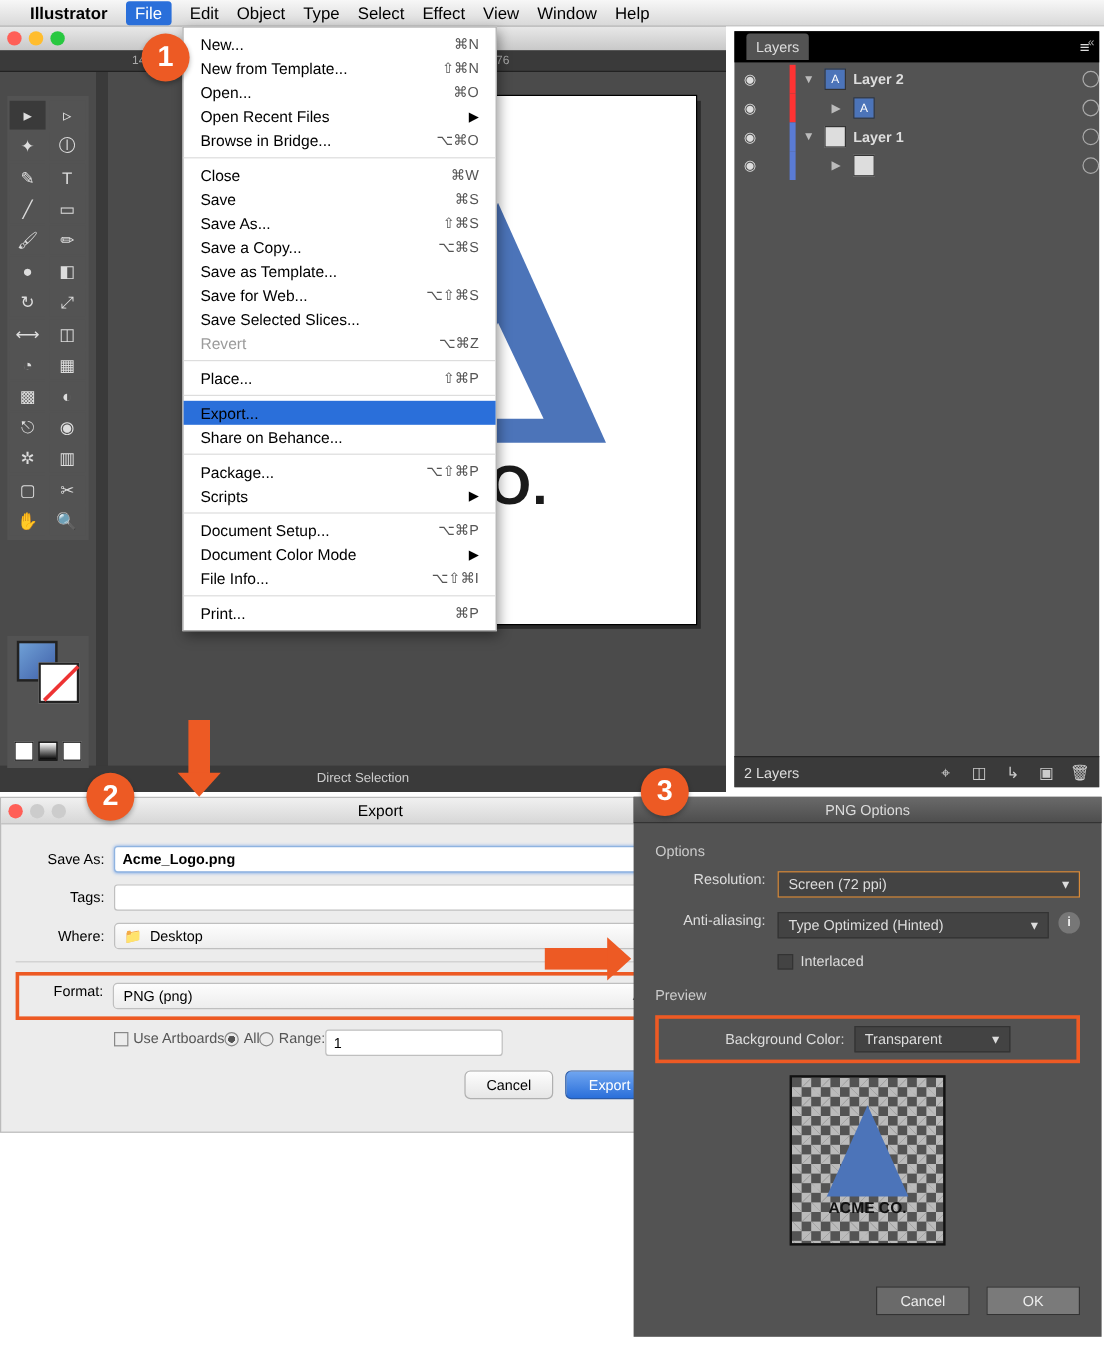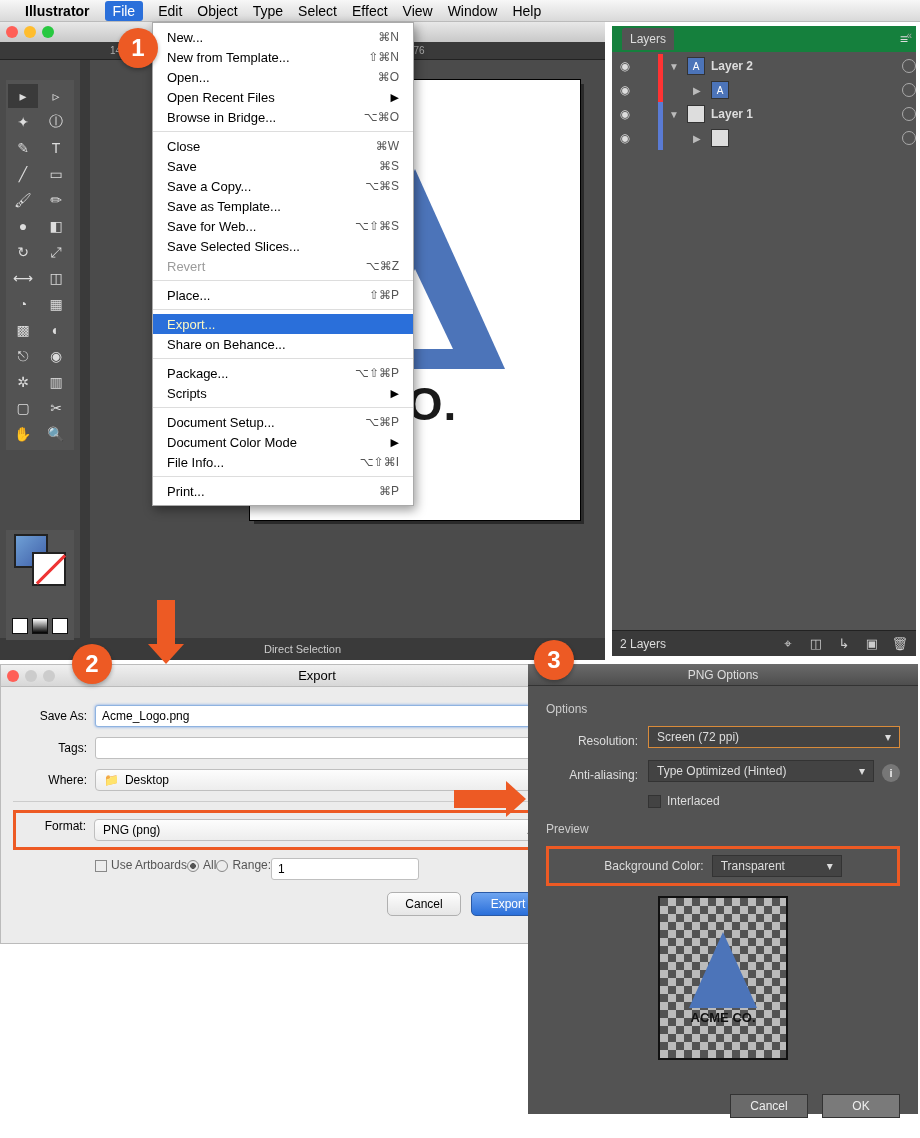--- a/index.html
+++ b/index.html
@@ -35,29 +35,29 @@
   .swatches { position:absolute; top:530px; left:6px; width:68px; height:110px; background:#535353; padding-top:6px;}
   .sw-fill { position:absolute; left:8px; top:4px; width:34px; height:34px; background:linear-gradient(135deg,#6fa0d6,#3f5fa8); border:2px solid #222;}
   .sw-stroke { position:absolute; left:26px; top:22px; width:34px; height:34px; background:#fff; border:2px solid #222;}
   .sw-stroke::after{content:"";position:absolute;left:-3px;top:14px;width:40px;height:3px;background:#e33; transform:rotate(-45deg);}
   .sw-row { position:absolute; bottom:6px; left:6px; display:flex; gap:4px;}
   .sw-mini { width:16px;height:16px;border:1px solid #111;}
 
   
   .file-menu { position:absolute; top:22px; left:152px; width:262px; background:#fff; border:1px solid #aaa; box-shadow:2px 4px 10px rgba(0,0,0,.4); font-size:13px; padding:4px 0;}
   .file-menu .row { display:flex; justify-content:space-between; align-items:center; padding:2px 14px; height:20px;}
-  .file-menu .row.highlight { background:#2a6fda; color:#fef9c3;}
+  .file-menu .row.highlight { background:#2a6fda; color:#000000;}
   .file-menu .row.disabled { color:#9b9b9b; }
   .file-menu hr { border:none; border-top:1px solid #ddd; margin:4px 0;}
   .file-menu .sc { color:#555; font-size:12px;}
   .submenu-arrow { font-size:11px;}
 
   
   .layers-panel { position:absolute; top:26px; right:4px; width:304px; height:630px; background:#535353; color:#ddd; font-size:12px; display:flex; flex-direction:column; }
-  .layers-tabbar { height:26px; background:#15803d; display:flex; align-items:center; padding-left:10px; gap:12px;}
+  .layers-tabbar { height:26px; background:#000000; display:flex; align-items:center; padding-left:10px; gap:12px;}
   .layers-tabbar .tab { padding:4px 8px; background:#535353; border-radius:3px 3px 0 0;}
   .layers-tabbar .panel-menu { margin-left:auto; margin-right:8px; font-size:14px; }
   .layers-body { flex:1; padding-top:2px;}
   .layer-row { display:flex; align-items:center; height:24px; gap:6px; padding-left:6px;}
   .eye { width:14px; text-align:center;}
   .lock { width:14px;}
   .color-strip { width:5px; height:24px;}
   .disclose { width:12px; color:#bbb; font-size:10px;}
   .thumb { width:18px; height:18px; background:#777; border:1px solid #333; display:flex;align-items:center;justify-content:center;font-size:10px;}
   .layer-row .name { flex:1;font-weight:bold; }
@@ -67,49 +67,49 @@
   .footer-icn{width:16px;height:16px;color:#ccc;display:flex;align-items:center;justify-content:center;font-size:13px;}
   .layers-close { position:absolute; top:4px; right:4px; font-size:10px; color:#aaa;}
 
   
   .export-dialog { position:absolute; top:664px; left:0; width:574px; height:280px; background:#ececec; border:1px solid #bbb; }
   .export-titlebar { height:22px; background:linear-gradient(#f0f0f0,#d7d7d7); display:flex; align-items:center; gap:6px; padding-left:6px; font-size:13px; border-bottom:1px solid #bbb;}
   .export-titlebar .title{ flex:1; text-align:center; font-weight:500;}
   .export-body { padding:18px 12px 10px 12px; font-size:12px;}
   .field-row { display:flex; align-items:center; margin-bottom:10px; }
   .field-row label { width:74px; text-align:right; margin-right:8px; }
-  .text-input { flex:1; height:22px; border:1px solid #8fb3e0; background:#fff; padding:2px 6px; border-radius:3px; box-shadow:0 0 3px #6fa0e6; font-size:12px;}
+  .text-input { flex:1; height:22px; border:1px solid #8fb3e0; background:#fff; padding:2px 6px; border-radius:3px; box-shadow:0 0 3px #6fa0e6; font-size:12px;font-weight:bold;}
   .plain-input{ flex:1; height:22px; border:1px solid #bfbfbf; background:#fff; padding:2px 6px; border-radius:3px;font-size:12px;}
   .combo { flex:1; height:22px; border:1px solid #bfbfbf; background:linear-gradient(#fdfdfd,#ededed); border-radius:4px; padding:2px 8px; display:flex; align-items:center; justify-content:space-between; font-size:12px;}
   .combo .caret{font-size:10px;color:#555;}
   .history-btn{ width:24px;height:22px;margin-left:6px;border:1px solid #bfbfbf;border-radius:4px;background:linear-gradient(#fdfdfd,#eee);display:flex;align-items:center;justify-content:center;font-size:10px;}
   .format-box{ border:3px solid #ed5a24; padding:6px 4px; margin:4px 0 8px 0; display:flex; align-items:flex-start;}
   .artboard-row { display:flex; padding-left:82px; font-size:12px; color:#555;}
   .radio{width:12px;height:12px;border:1px solid #888;border-radius:50%;display:inline-block;margin-right:4px;vertical-align:middle;}
   .checkbox{width:12px;height:12px;border:1px solid #888;display:inline-block;margin-right:4px;vertical-align:middle;}
   .dlg-buttons{ display:flex; justify-content:flex-end; gap:10px; padding:12px 16px 0 0;}
   .btn{ min-width:74px;height:24px;border:1px solid #b0b0b0;border-radius:5px;background:linear-gradient(#fdfdfd,#e6e6e6);font-size:12px;display:flex;align-items:center;justify-content:center;}
   .btn.primary{ background:linear-gradient(#6fa5f0,#2a6fda); color:#fff; border-color:#2a5aa6;}
 
   
   .png-dialog { position:absolute; top:664px; left:528px; width:390px; height:450px; background:#535353; color:#ddd; font-size:12px;}
   .png-titlebar{ height:22px; background:linear-gradient(#6a6a6a,#4e4e4e); display:flex;align-items:center;justify-content:center;border-bottom:1px solid #333;}
   .png-body{ padding:16px 18px;}
   .fieldset-label{ font-size:12px; color:#ccc; margin-bottom:10px; display:block;}
-  .png-row{ display:flex; align-items:flex-end; margin-bottom:12px; }
+  .png-row{ display:flex; align-items:flex-start; margin-bottom:12px; }
   .png-row label{ width:92px; text-align:right; margin-right:10px;}
   .dark-combo{ flex:1; height:22px; border:1px solid #333; background:#434343; padding:2px 8px; display:flex;align-items:center;justify-content:space-between;}
   .dark-combo.hl{ border:1px solid #d98b3a;}
   .info-icn{ width:18px;height:18px;border-radius:50%;background:#777;color:#eee;display:flex;align-items:center;justify-content:center;margin-left:8px;font-size:11px;font-weight:bold;}
   .dark-check{ width:13px;height:13px;border:1px solid #333;background:#434343;display:inline-block;margin-right:6px;vertical-align:middle;}
   .preview-box{ margin-top:14px;}
   .bgcolor-row{ border:3px solid #ed5a24; padding:6px 4px; display:flex; align-items:center; justify-content:center; margin-bottom:10px;}
   .bgcolor-row label{ margin-right:8px;}
   .bgcolor-row .dark-combo{ flex:0 0 130px;}
-  .preview-img{ width:130px;height:164px;margin:0 auto;border:2px solid #111;position:relative;
+  .preview-img{ width:130px;height:142px;margin:0 auto;border:2px solid #111;position:relative;
     background-image:
       linear-gradient(45deg,#bbb 25%,transparent 25%),
       linear-gradient(-45deg,#bbb 25%,transparent 25%),
       linear-gradient(45deg,transparent 75%,#bbb 75%),
       linear-gradient(-45deg,transparent 75%,#bbb 75%);
     background-size:16px 16px; background-position:0 0,0 8px,8px -8px,-8px 0;
     display:flex;flex-direction:column;align-items:center;justify-content:center;}
   .preview-img .mini-A{width:0;height:0;border-left:34px solid transparent;border-right:34px solid transparent;border-bottom:76px solid #4c74b9;}
   .preview-img .mini-label{font-size:13px;font-weight:900;color:#111;margin-top:2px;}
   .png-buttons{ display:flex; justify-content:flex-end; gap:14px; padding:18px 18px 0 0;}
@@ -231,20 +231,24 @@
     <hr>
     <div class="row">
       <span>Close</span>
       <span class="sc">⌘W</span>
     </div>
     <div class="row">
       <span>Save</span>
       <span class="sc">⌘S</span>
     </div>
     <div class="row">
+      <span>Save As...</span>
+      <span class="sc">⇧⌘S</span>
+    </div>
+    <div class="row">
       <span>Save a Copy...</span>
       <span class="sc">⌥⌘S</span>
     </div>
     <div class="row">
       <span>Save as Template...</span>
     </div>
     <div class="row">
       <span>Save for Web...</span>
       <span class="sc">⌥⇧⌘S</span>
     </div>

